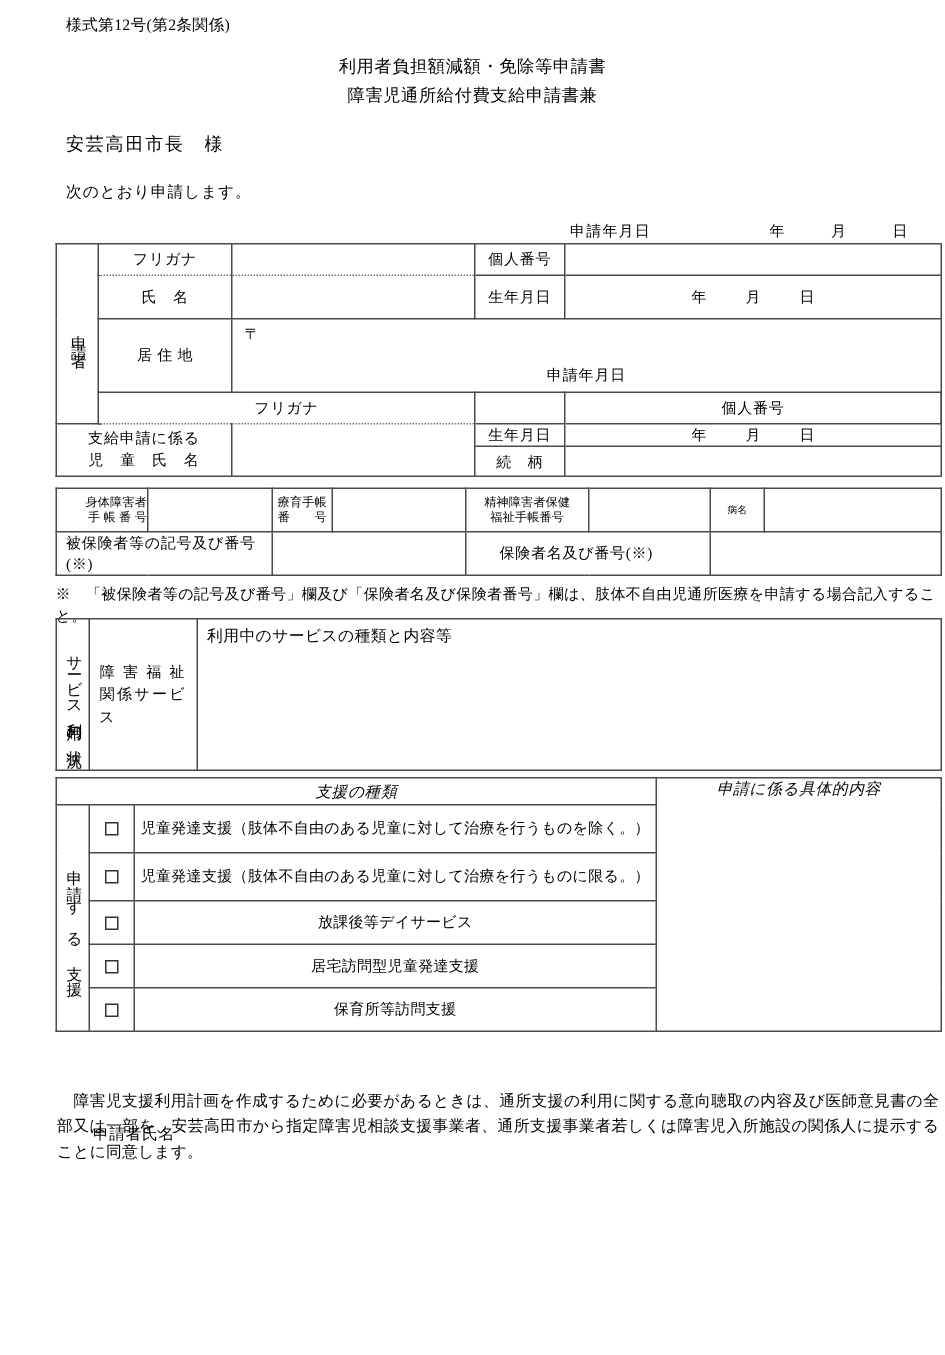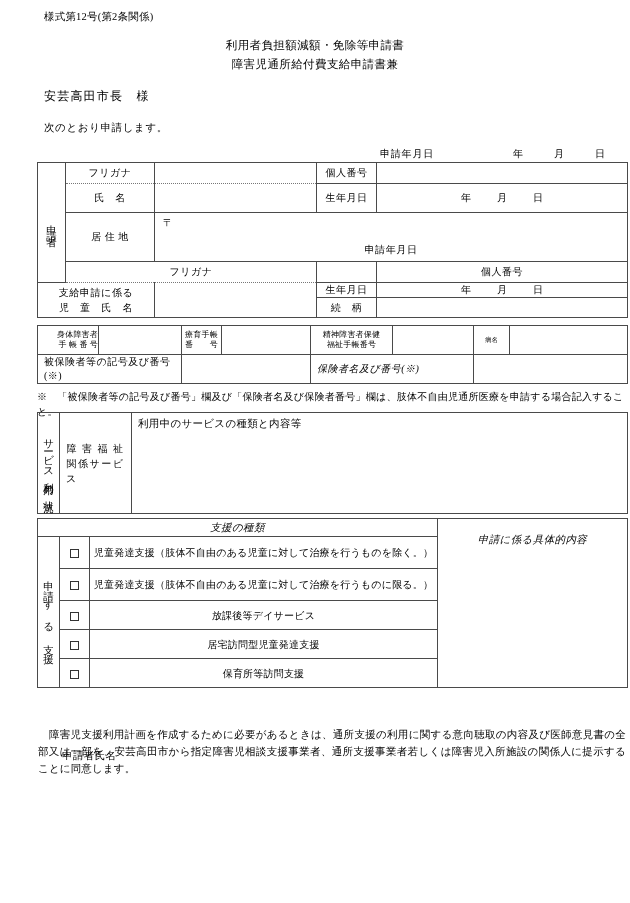--- a/index.html
+++ b/index.html
@@ -358,21 +358,21 @@
           <div>精神障害者保健</div>
           <div>福祉手帳番号</div>
         </td>
         <td></td>
         <td class="tiny-lbl">病名</td>
         <td></td>
       </tr>
       <tr>
         <td colspan="2" class="lbl-cell" style="height:20px; text-align:left; padding-left:6px;">被保険者等の記号及び番号(※)</td>
         <td colspan="2"></td>
-        <td colspan="2" class="lbl-cell" style="text-align:left; padding-left:6px;font-style:italic;">保険者名及び番号(※)</td>
+        <td colspan="2" class="lbl-cell" style="text-align:left; padding-left:22px;">保険者名及び番号(※)</td>
         <td colspan="2"></td>
       </tr>
     </tbody>
   </table>
 
   <div class="note">
     <span class="mark">※</span><span>「被保険者等の記号及び番号」欄及び「保険者名及び保険者番号」欄は、肢体不自由児通所医療を申請する場合記入すること。</span>
   </div>
 
   <table class="tbl" style="left:37px; top:412px; width:590px;">
@@ -401,21 +401,21 @@
   <table class="tbl" style="left:37px; top:518px; width:590px;">
     <colgroup>
       <col style="width:22px">
       <col style="width:30px">
       <col style="width:348px">
       <col style="width:190px">
     </colgroup>
     <tbody>
       <tr>
         <td colspan="3" class="colhdr" style="height:17px;">支援の種類</td>
-        <td rowspan="6" class="colhdr" style="vertical-align:top; padding-top:14px;">
+        <td rowspan="6" class="colhdr" style="vertical-align:top; padding-top:0;">
           <span>申請に係る具体的内容</span>
         </td>
       </tr>
       <tr>
         <td rowspan="5">
           <span class="vtext sp2" style="letter-spacing:10px;">申請する支援</span>
         </td>
         <td style="height:31px;">
           <span class="chk"></span>
         </td>

